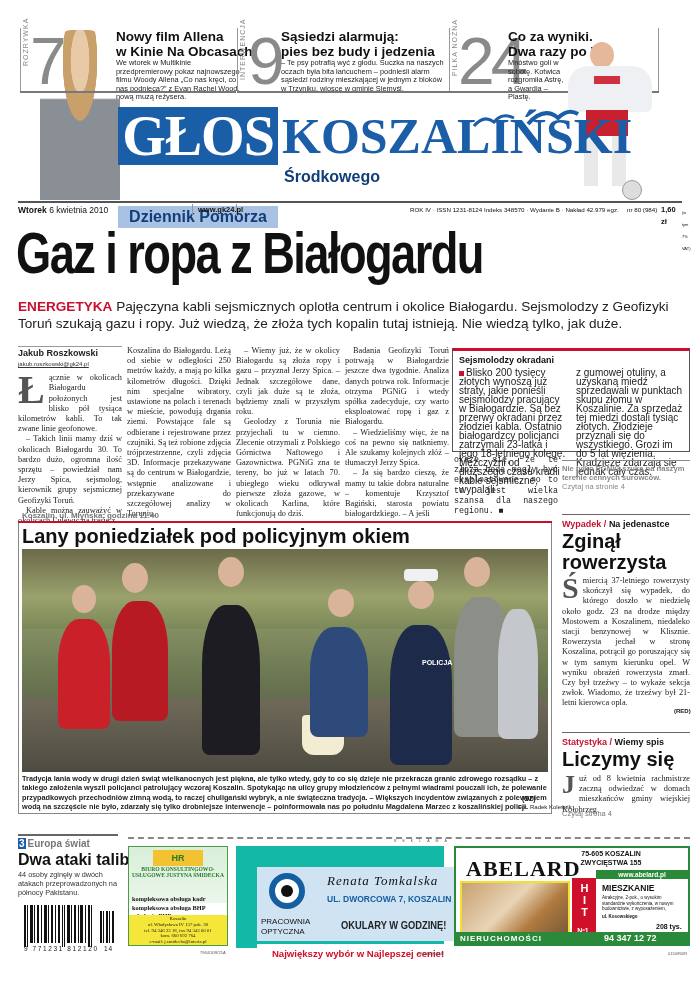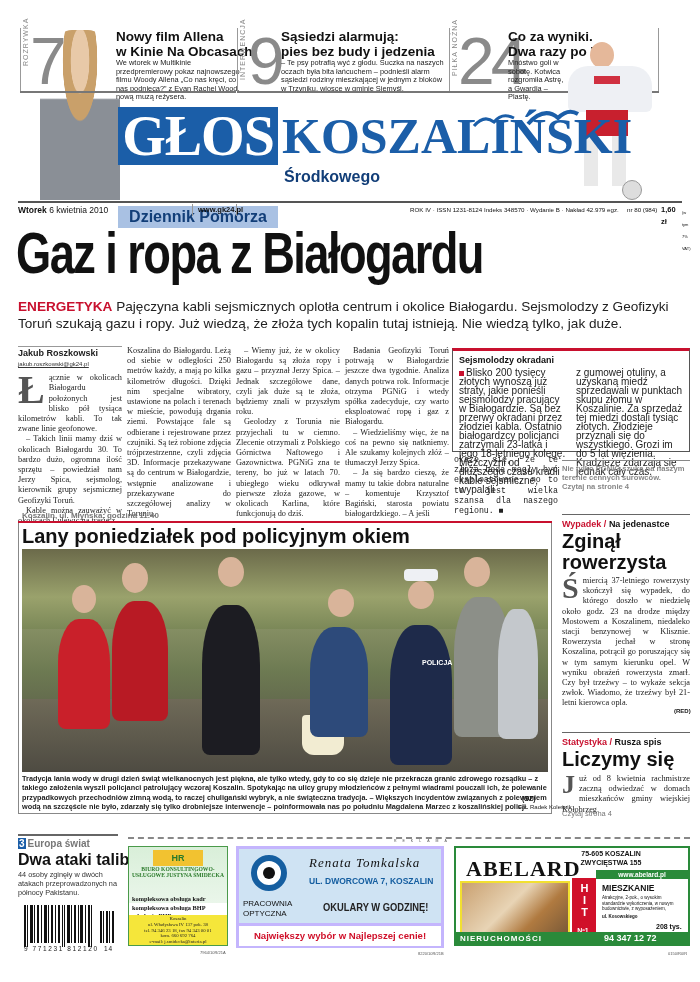--- a/index.html
+++ b/index.html
@@ -36,21 +36,21 @@
   .dropcap { float: left; font-family: "Liberation Serif", serif; font-weight: bold; font-size: 40px; line-height: 32px; color: #555; margin-right: 4px; margin-top: 1px; }
 
   
   .sidebox { position: absolute; left: 452px; top: 348px; width: 238px; height: 104px; border: 1px solid #555; border-top: 3px solid #c8102e; padding: 3px 6px; }
   .sidebox-title { font-weight: bold; font-size: 9px; line-height: 12px; }
   .sidebox-cols { display: flex; gap: 10px; margin-top: 2px; }
   .sidebox-cols div { flex: 1; font-size: 10px; line-height: 9px; color: #222; }
   .sq { display: inline-block; width: 5px; height: 5px; background: #c8102e; margin-right: 2px; }
 
   .teaser-more { position: absolute; left: 562px; top: 460px; width: 128px; border-top: 1px solid #888; padding-top: 3px; font-size: 7.6px; line-height: 9.2px; color: #888; font-weight: bold; }
-  .teaser-more .rd { font-weight: bold; }
+  .teaser-more .rd { font-weight: normal; }
 
   
   .kicker-photo { position: absolute; left: 22px; top: 511px; font-size: 8px; color: #777; font-weight: bold; }
   .photo-rule { position: absolute; left: 18px; top: 521px; width: 534px; height: 2px; background: #c8102e; }
   .photo-frame { position: absolute; left: 18px; top: 521px; width: 534px; height: 293px; border-left: 1px solid #888; border-right: 1px solid #888; border-bottom: 1px solid #888; }
   .photo-title { position: absolute; left: 22px; top: 524px; font-weight: bold; font-size: 20px; line-height: 24px; color: #111; }
   .photo { position: absolute; left: 22px; top: 549px; width: 526px; height: 223px; background: linear-gradient(180deg, #7a7f5a 0%, #8c9468 30%, #6d7a52 55%, #5c5f4a 80%, #4a4b3f 100%); overflow: hidden; }
   .photo-caption { position: absolute; left: 22px; top: 774px; width: 526px; font-size: 7.3px; line-height: 9.3px; color: #222; font-weight: bold; }
   .photo-credit { position: absolute; left: 518px; top: 804px; font-size: 6px; color: #222; }
   .person { position: absolute; border-radius: 40% 40% 8px 8px; }
@@ -76,21 +76,21 @@
   
   .dash-rule { position: absolute; top: 837px; height: 0; border-top: 2px dashed #888; }
   .ad1 { position: absolute; left: 128px; top: 846px; width: 100px; height: 100px; border: 1px solid #4a9a4a; background: #fff; }
   .ad1-top { height: 56px; background: linear-gradient(#d9efd9, #eaf6ea); text-align: center; }
   .ad1-logo { display: inline-block; margin-top: 3px; width: 50px; height: 16px; background: #f2c230; color: #2a7a2a; font-size: 9px; font-weight: bold; line-height: 16px; }
   .ad1-name { font-family: "Liberation Serif", serif; font-size: 5.6px; line-height: 6.3px; color: #2a7a2a; font-weight: bold; }
   .ad1-list { font-family: "Liberation Serif", serif; font-size: 6.3px; line-height: 8.5px; font-weight: bold; padding-left: 3px; text-align: left; color: #111; }
   .ad1-bottom { position: absolute; left: 0; bottom: 0; width: 98px; height: 30px; background: #f5e63a; font-family: "Liberation Serif", serif; font-size: 4.8px; line-height: 5.8px; text-align: center; color: #222; padding-top: 1px; }
   .adcode { position: absolute; font-size: 4px; color: #555; }
 
-  .ad2 { position: absolute; left: 236px; top: 846px; width: 208px; height: 102px; background: #c4b5fd; padding: 3px; }
+  .ad2 { position: absolute; left: 236px; top: 846px; width: 208px; height: 102px; background: #14b8a6; padding: 21px; }
   .ad2-inner { position: relative; width: 202px; height: 74px; background: #cfe3f3; }
   .ad2-eye { position: absolute; left: 12px; top: 6px; width: 36px; height: 36px; border-radius: 50%; background: #fff; border: 6px solid #155ea0; }
   .ad2-eye::after { content: ""; position: absolute; left: 6px; top: 6px; width: 12px; height: 12px; border-radius: 50%; background: #111; }
   .ad2-name { position: absolute; left: 70px; top: 6px; font-family: "Liberation Serif", serif; font-style: italic; font-size: 13px; color: #111; letter-spacing: 1px; }
   .ad2-addr { position: absolute; left: 70px; top: 27px; font-size: 8.5px; font-weight: bold; color: #155ea0; }
   .ad2-prac { position: absolute; left: 4px; top: 50px; font-size: 8px; line-height: 10px; color: #111; }
   .ad2-okul { position: absolute; left: 84px; top: 52px; font-size: 11px; font-weight: bold; color: #222; transform: scaleX(0.85); transform-origin: left top; white-space: nowrap; }
   .ad2-strip { margin-top: 3px; width: 202px; height: 20px; background: #fff; color: #d0102a; font-weight: bold; font-size: 9.6px; line-height: 20px; text-align: center; }
 
   .ad3 { position: absolute; left: 454px; top: 846px; width: 236px; height: 100px; background: #fff; border: 2px solid #2a8a3a; }
@@ -259,21 +259,21 @@
     <div>Zginął</div>
     <div>rowerzysta</div>
   </div>
   <div class="rs-body" style="top:576px;">
     <span class="dropcap" style="font-size:30px; line-height:22px;">Ś</span><span>miercią 37-letniego rowerzysty skończył się wypadek, do którego doszło w niedzielę około godz. 23 na drodze między Mostowem a Koszalinem, niedaleko stacji benzynowej w Klisznie. Rowerzysta jechał w stronę Koszalina, potrącił go poruszający się w tym samym kierunku opel. W wyniku obrażeń rowerzysta zmarł. Czy był trzeźwy – to wykaże sekcja zwłok. Wiadomo, że trzeźwy był 21-letni kierowca opla.</span>
   </div>
   <div class="abs" style="left:674px; top:708px; font-size:6px; font-weight:bold;">(RED)</div>
 </div>
 <div class="rs-rule" style="top:732px;"></div>
 <div>
-  <div class="rs-kicker" style="top:737px;"><span class="red">Statystyka</span><span class="red"> / </span><span>Rusza spis</span></div>
+  <div class="rs-kicker" style="top:737px;"><span class="red">Statystyka</span><span class="red"> / </span><span>Wiemy spis</span></div>
   <div class="rs-title" style="top:749px;">Liczymy się</div>
   <div class="rs-body" style="top:774px;">
     <span class="dropcap" style="font-size:26px; line-height:20px;">J</span><span>uż od 8 kwietnia rachmistrze zaczną odwiedzać w domach mieszkańców gminy wiejskiej Kołobrzeg.</span>
   </div>
   <div class="rs-more" style="top:809px;">Czytaj strona 4</div>
 </div>
 
 <div class="eu-rule"></div>
 <div class="eu-kicker"><span class="num">3</span><span>Europa świat</span></div>
 <div class="eu-title">Dwa ataki talibów</div>

